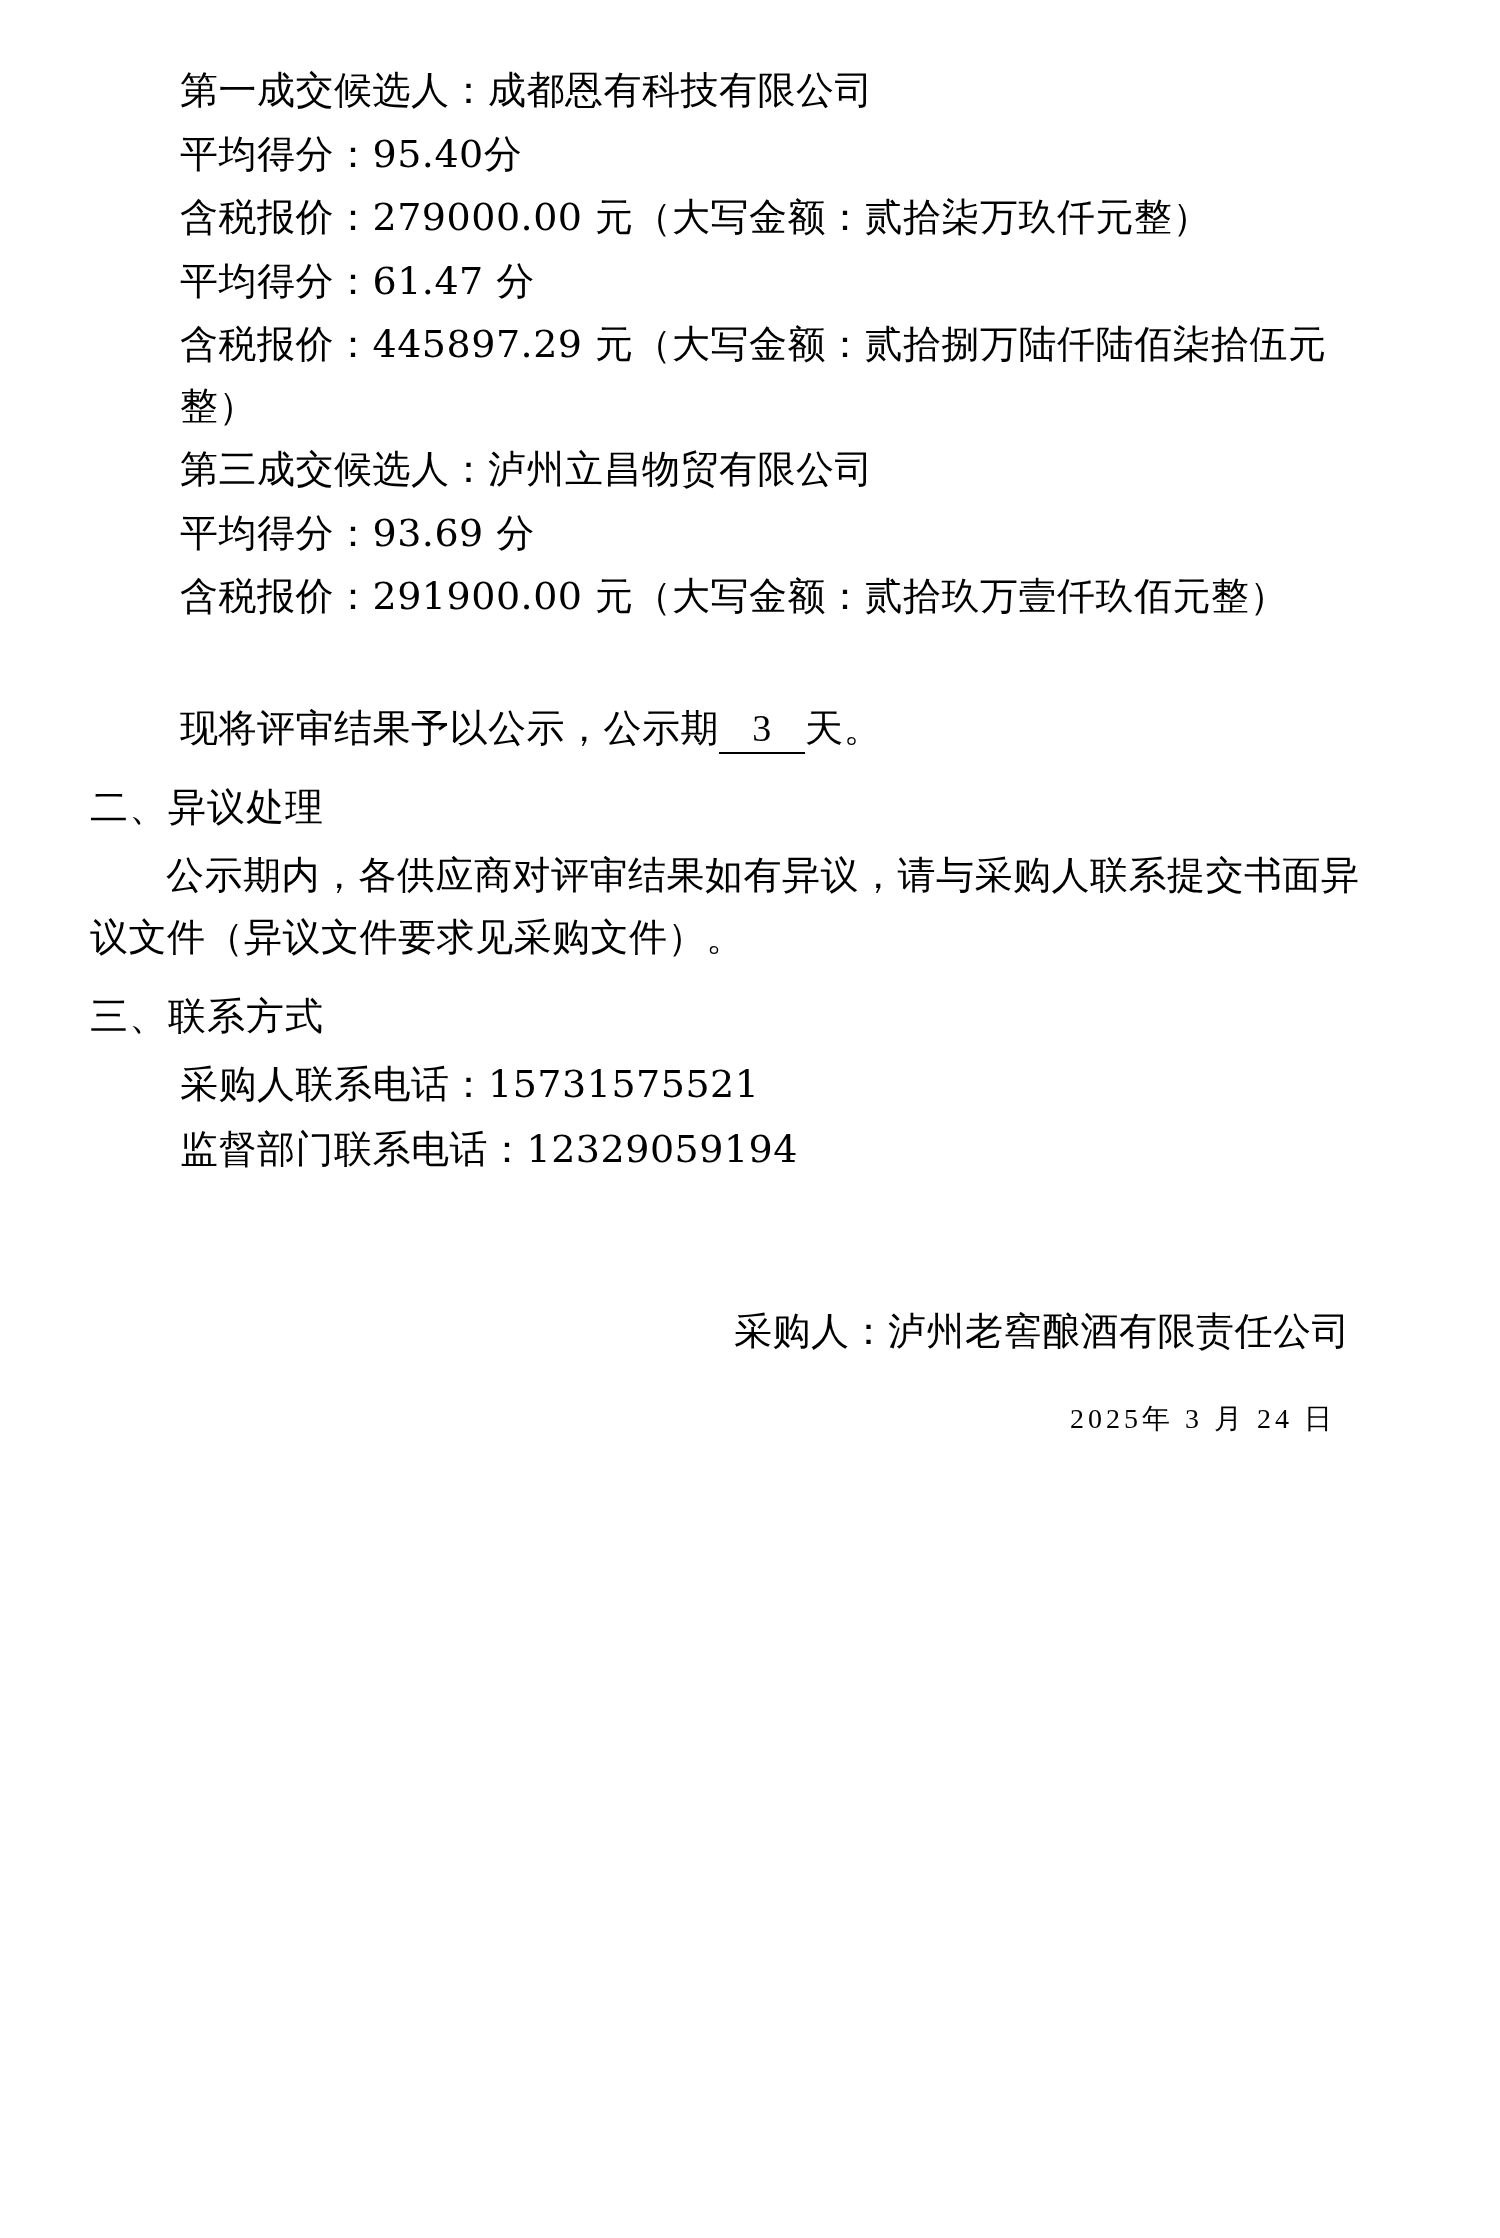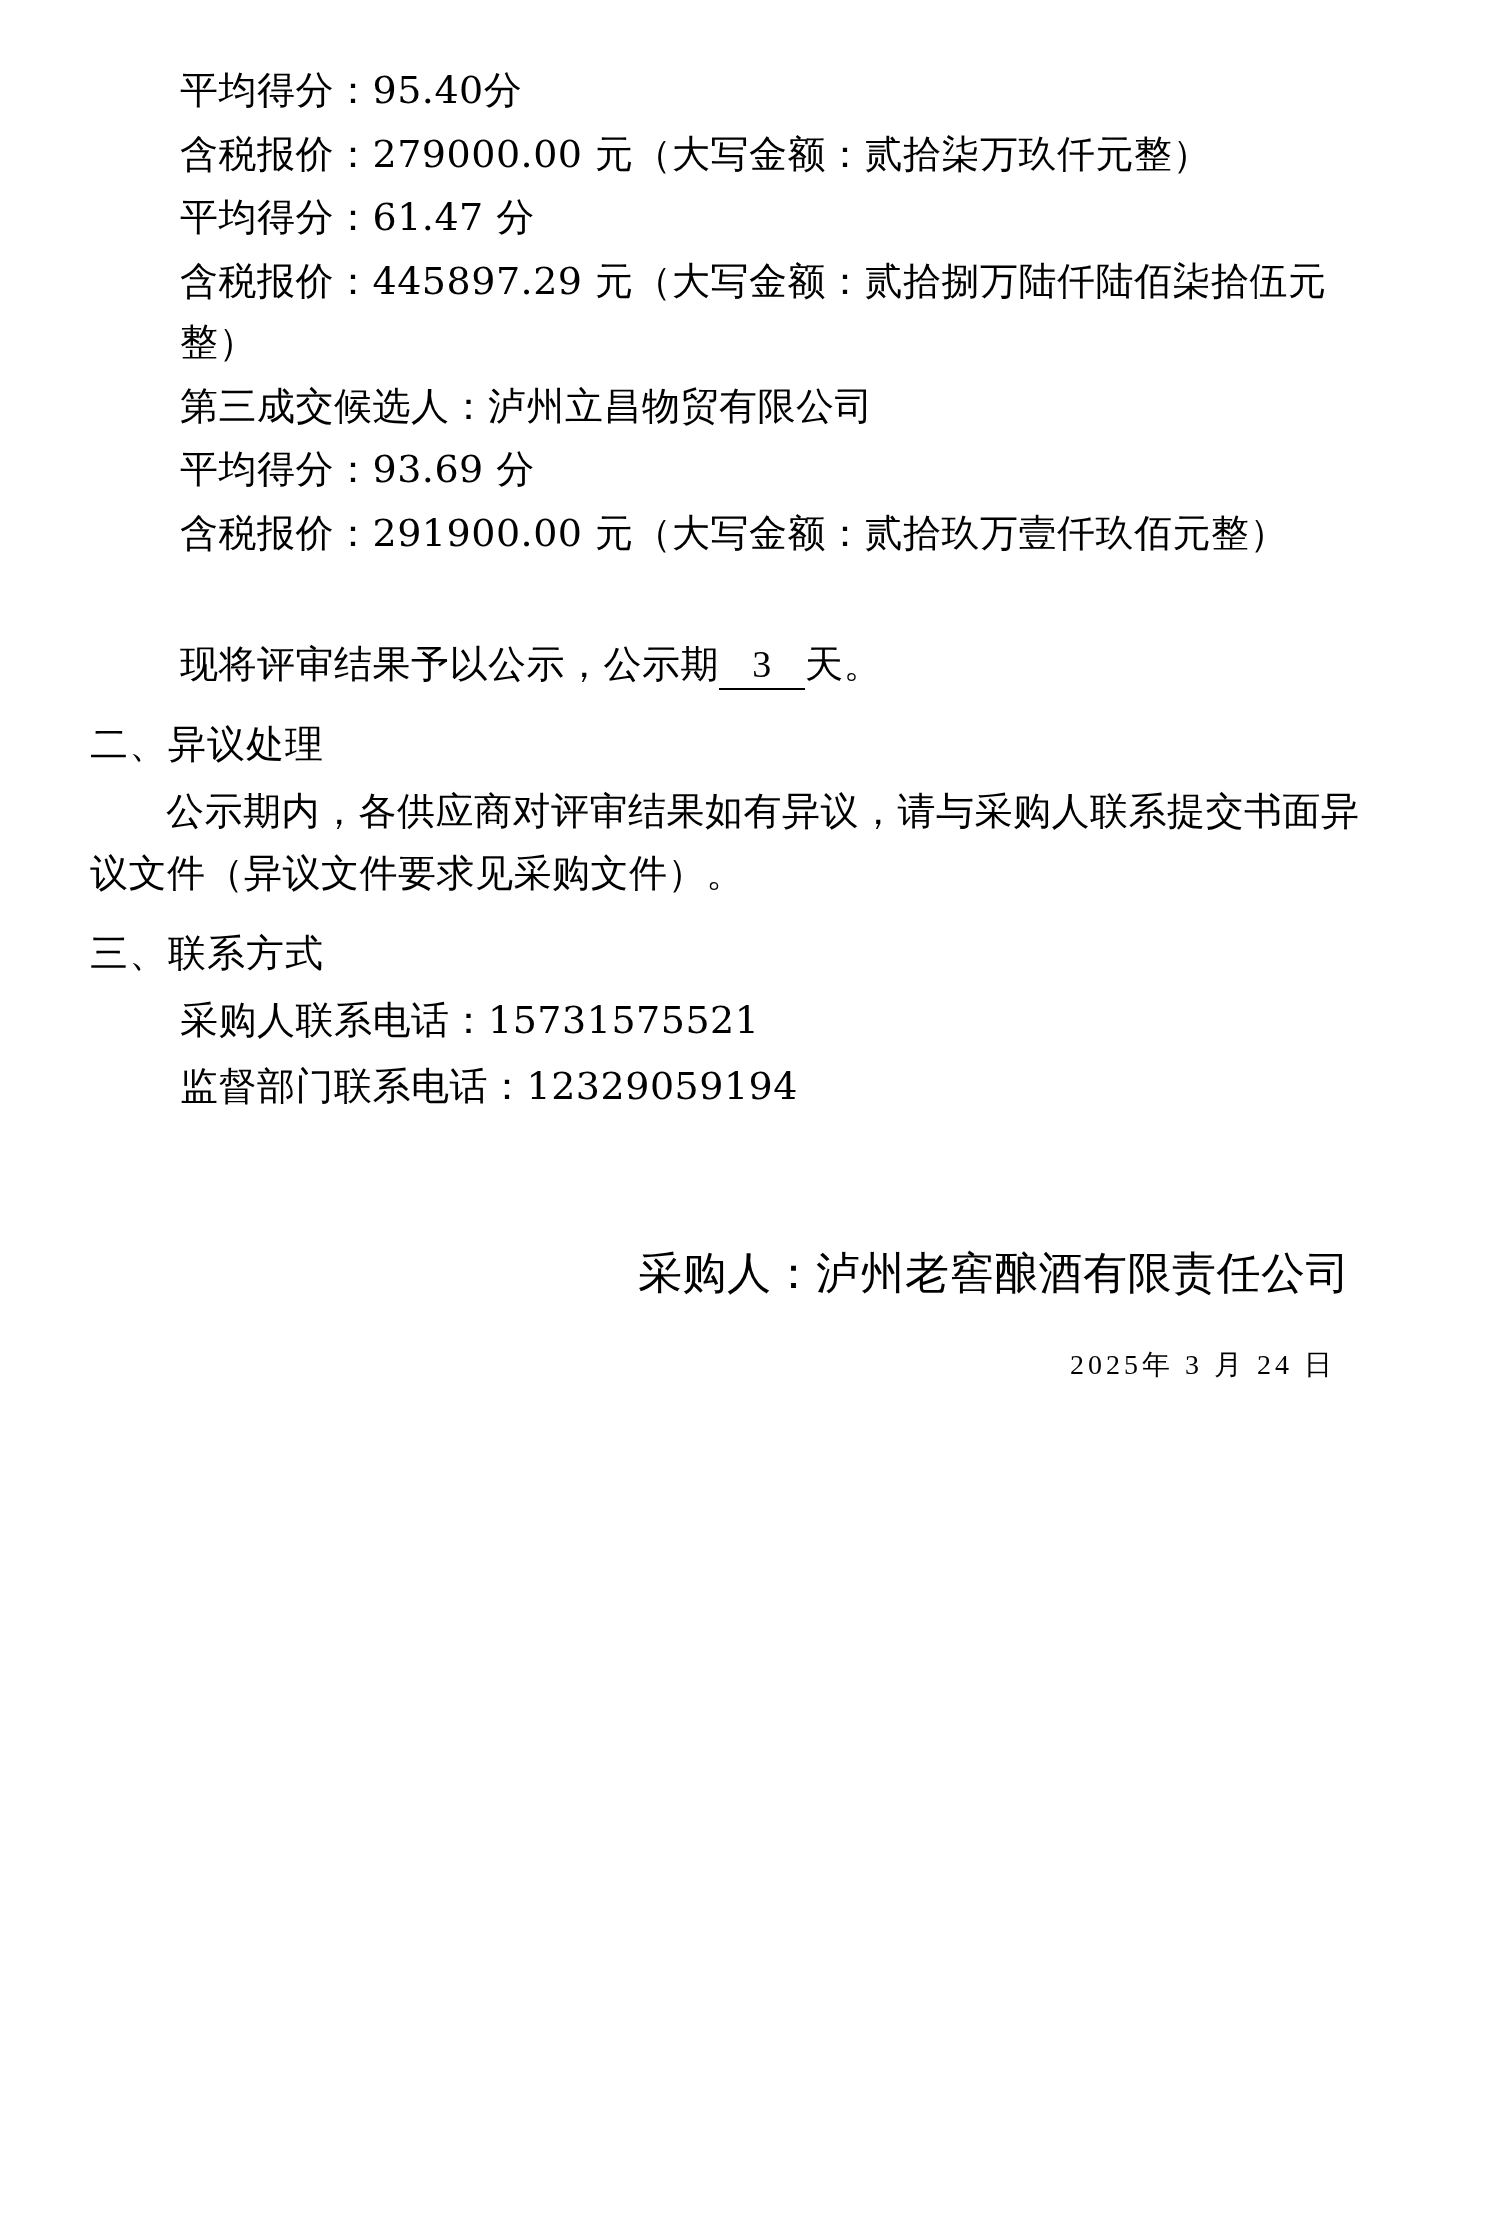--- a/index.html
+++ b/index.html
@@ -55,41 +55,42 @@
   .contact-line {
     margin: 0 0 4px 0;
   }
   .sign-area {
     margin-top: 120px;
     text-align: right;
     padding-right: 30px;
   }
   .sign-line {
     margin: 0 0 34px 0;
-    font-size: 44px;
+    font-size: 38px;
   }
   .sign-date {
     margin: 0;
     font-size: 28px;
     letter-spacing: 4px;
     padding-right: 14px;
   }
   .num {
     font-family: "Liberation Serif", "DejaVu Serif", serif;
   }
 </style>
 </head>
 <body>
 
 <div class="page">
 
   <div class="doc-body">
 
     <div class="indent-block">
 
+      <p class="para">第一成交候选人：成都恩有科技有限公司</p>
       <p class="para">平均得分：95.40分</p>
       <p class="para">含税报价：279000.00 元（大写金额：贰拾柒万玖仟元整）</p>
 
       <p class="para">平均得分：61.47 分</p>
       <p class="para">含税报价：445897.29 元（大写金额：贰拾捌万陆仟陆佰柒拾伍元整）</p>
 
       <p class="para">第三成交候选人：泸州立昌物贸有限公司</p>
       <p class="para">平均得分：93.69 分</p>
       <p class="para">含税报价：291900.00 元（大写金额：贰拾玖万壹仟玖佰元整）</p>
 

